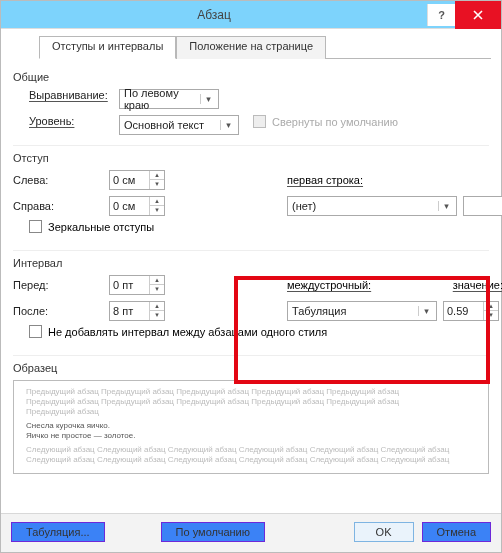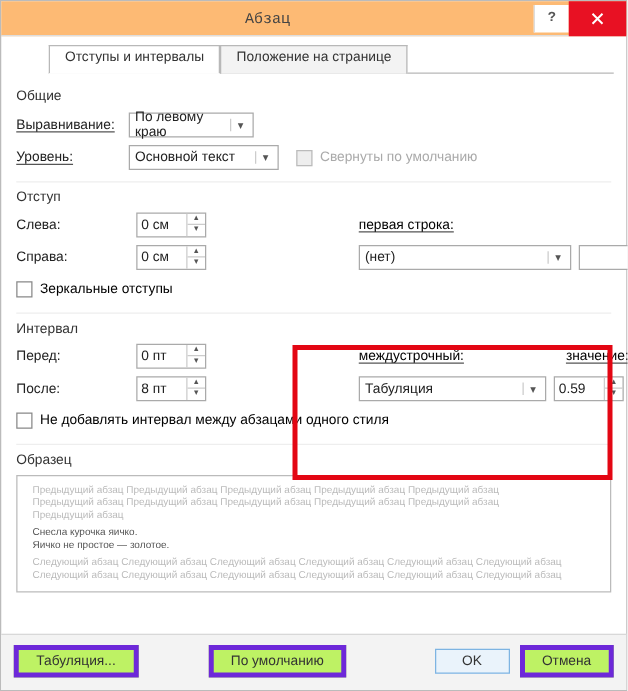--- a/index.html
+++ b/index.html
@@ -14,26 +14,25 @@
   }
   .window {
     width: 502px;
     height: 553px;
     background: #fff;
     border: 1px solid #bbb;
     position: relative;
   }
   .titlebar {
     height: 28px;
-    background: #fdba74;
+    background: #7dd3fc;
     display: flex;
     align-items: center;
     position: relative;
     border-bottom: 1px solid #ddd;
-    font-family: Liberation Mono, monospace;
   }
   .titlebar .title {
     flex: 1;
     text-align: center;
     font-size: 12px;
     color: #444;
   }
   .titlebar .help {
     width: 28px; height: 22px;
     display:flex;align-items:center;justify-content:center;
@@ -70,22 +69,22 @@
     border-bottom:1px solid #fff;
   }
   .pane { padding:6px 2px 0 2px; }
   .section-label {
     font-size:11px;
     color:#333;
     margin:6px 0 6px 0;
   }
   .row {
     display:flex;
-    align-items:center;
-    margin:4px 0;
+    align-items:flex-start;
+    margin:4px 16px;
     min-height:22px;
   }
   .lbl { width:90px; color:#222; }
   .lbl-u { text-decoration: underline; text-decoration-color:#555; text-underline-offset:2px; }
   .selectwrap {
     display:flex;align-items:center;
     border:1px solid #aaa;
     height:20px;background:#fff;
     padding:0 2px 0 4px;
   }
@@ -132,22 +131,22 @@
     position:absolute;
     left:0;right:0;bottom:0;
     padding:8px 10px 10px 10px;
     display:flex;
     gap:8px;
     align-items:center;
     background:#f3f3f3;
     border-top:1px solid #d8d8d8;
   }
   .btn {
-    border:4px solid #6d28d9;
-    background:#bef264;
+    border:1px solid #6d28d9;
+    background:#3b82f6;
     padding:3px 14px;
     font-size:11px;
     color:#333;
     min-width:60px;
     text-align:center;
   }
   .btn.ok { border:1px solid #7eb4e2; background:#eaf3fb; }
   .spacer { flex:1; }
 </style>
 </head>

